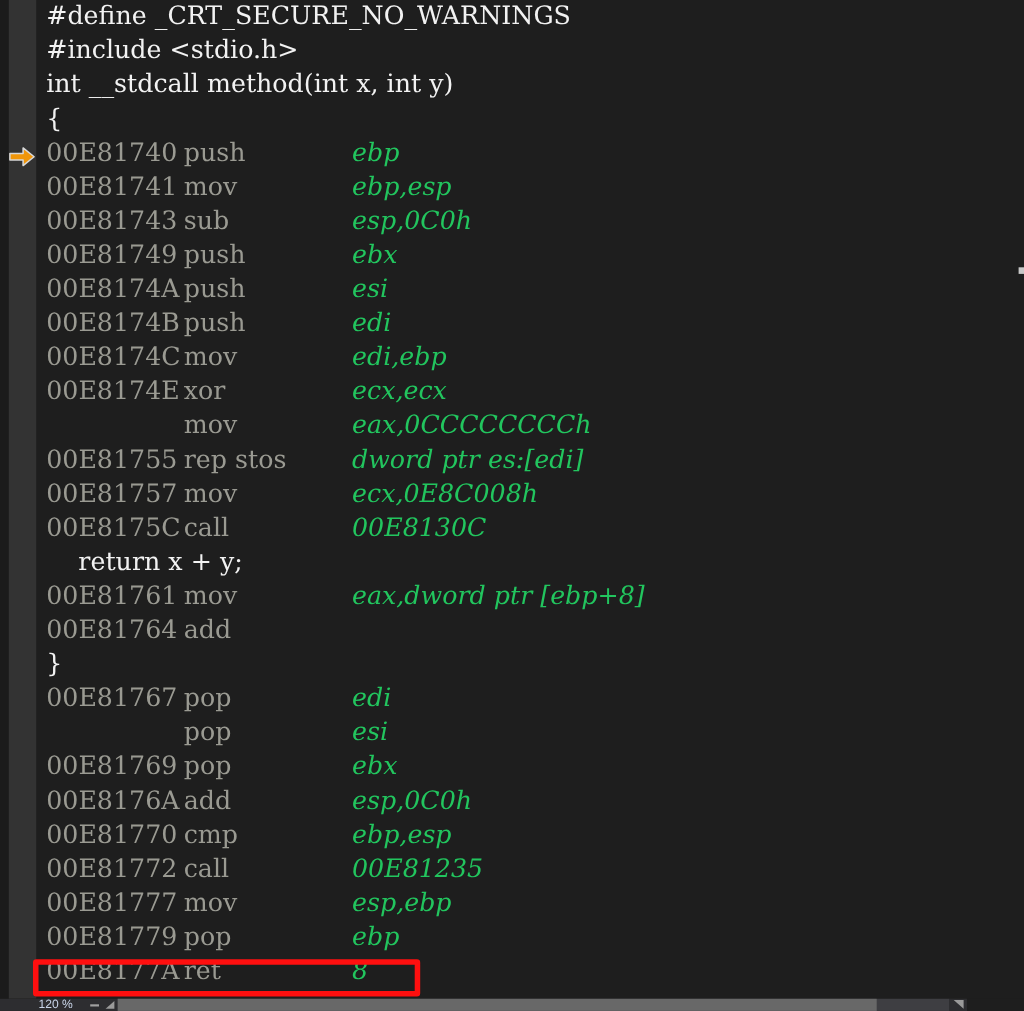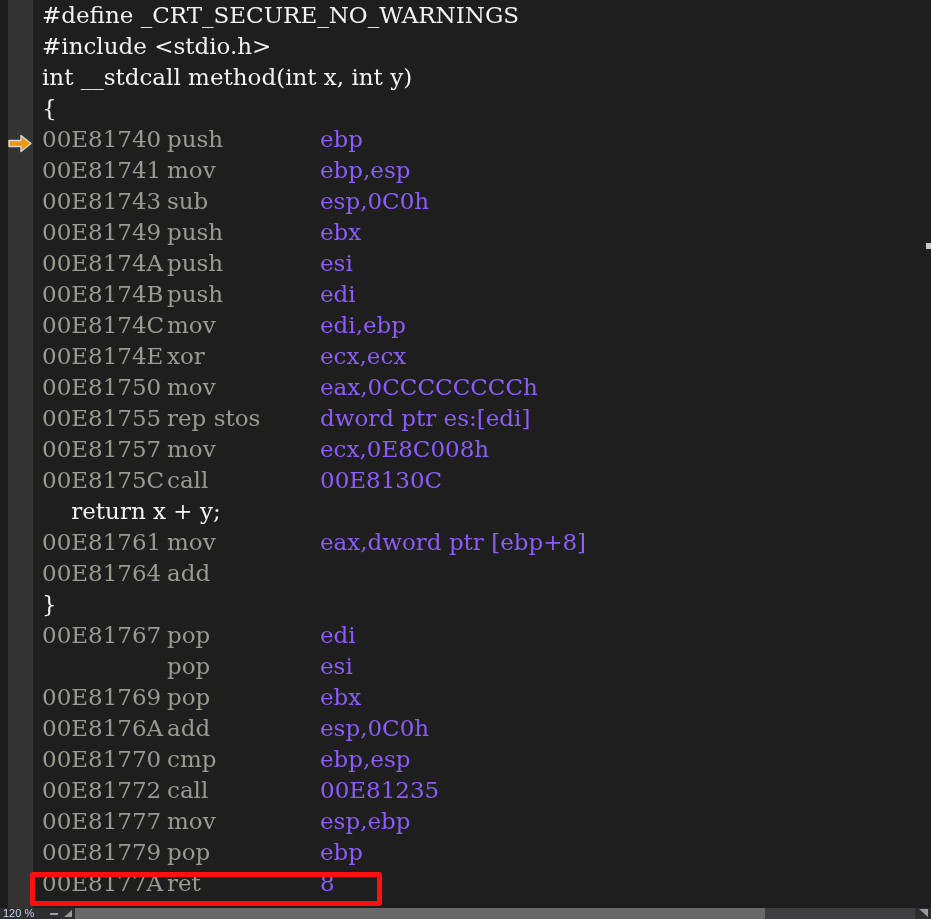--- a/index.html
+++ b/index.html
@@ -76,21 +76,22 @@
   .line .mnem {
     position: absolute;
     left: 167px;
     top: 0;
     color: #9a9a92;
   }
   .line .oper {
     position: absolute;
     left: 320px;
     top: 0;
-    color: #8b5cf6;
+    color: #22c55e;
+    font-style: italic;
   }
 
   .line.src .srctext {
     position: absolute;
     left: 42px;
     top: 0;
     color: #f2f2f2;
   }
 
   
@@ -123,25 +124,26 @@
     width: 5px;
     height: 6px;
     background: #c8c8c8;
   }
 
   
   #bottom-bar {
     position: absolute;
     left: 0;
     top: 908px;
-    width: 931px;
+    width: 847px;
     height: 11px;
     background: #2d2d30;
     display: flex;
     align-items: center;
+    padding-left: 32px;
   }
   #zoom-level {
     color: #c8d4e8;
     font-size: 11px;
     line-height: 11px;
     font-family: "Liberation Sans", sans-serif;
     padding-left: 3px;
     width: 44px;
     flex: 0 0 auto;
     white-space: nowrap;
@@ -228,21 +230,21 @@
         <div class="line asm"><span class="ip-arrow"><svg viewBox="0 0 24 19" width="24" height="19" xmlns="http://www.w3.org/2000/svg">
               <path d="M1 6.5 L13 6.5 L13 1.5 L23 9.5 L13 17.5 L13 12.5 L1 12.5 Z" fill="#f0960a" stroke="#d8d8d8" stroke-width="1.4" stroke-linejoin="round"></path>
             </svg></span><span class="addr">00E81740</span><span class="mnem">push</span><span class="oper">ebp</span></div>
         <div class="line asm"><span class="addr">00E81741</span><span class="mnem">mov</span><span class="oper">ebp,esp</span></div>
         <div class="line asm"><span class="addr">00E81743</span><span class="mnem">sub</span><span class="oper">esp,0C0h</span></div>
         <div class="line asm"><span class="addr">00E81749</span><span class="mnem">push</span><span class="oper">ebx</span></div>
         <div class="line asm"><span class="addr">00E8174A</span><span class="mnem">push</span><span class="oper">esi</span></div>
         <div class="line asm"><span class="addr">00E8174B</span><span class="mnem">push</span><span class="oper">edi</span></div>
         <div class="line asm"><span class="addr">00E8174C</span><span class="mnem">mov</span><span class="oper">edi,ebp</span></div>
         <div class="line asm"><span class="addr">00E8174E</span><span class="mnem">xor</span><span class="oper">ecx,ecx</span></div>
-        <div class="line asm"><span class="addr">00E81750</span><span class="mnem">mov</span><span class="oper">eax,0CCCCCCCCh</span></div>
+        <div class="line asm"><span class="mnem">mov</span><span class="oper">eax,0CCCCCCCCh</span></div>
         <div class="line asm"><span class="addr">00E81755</span><span class="mnem">rep stos</span><span class="oper">dword ptr es:[edi]</span></div>
         <div class="line asm"><span class="addr">00E81757</span><span class="mnem">mov</span><span class="oper">ecx,0E8C008h</span></div>
         <div class="line asm"><span class="addr">00E8175C</span><span class="mnem">call</span><span class="oper">00E8130C</span></div>
         <div class="line src"><span class="srctext">    return x + y;</span></div>
         <div class="line asm"><span class="addr">00E81761</span><span class="mnem">mov</span><span class="oper">eax,dword ptr [ebp+8]</span></div>
         <div class="line asm"><span class="addr">00E81764</span><span class="mnem">add</span></div>
         <div class="line src"><span class="srctext">}</span></div>
         <div class="line asm"><span class="addr">00E81767</span><span class="mnem">pop</span><span class="oper">edi</span></div>
         <div class="line asm"><span class="mnem">pop</span><span class="oper">esi</span></div>
         <div class="line asm"><span class="addr">00E81769</span><span class="mnem">pop</span><span class="oper">ebx</span></div>

